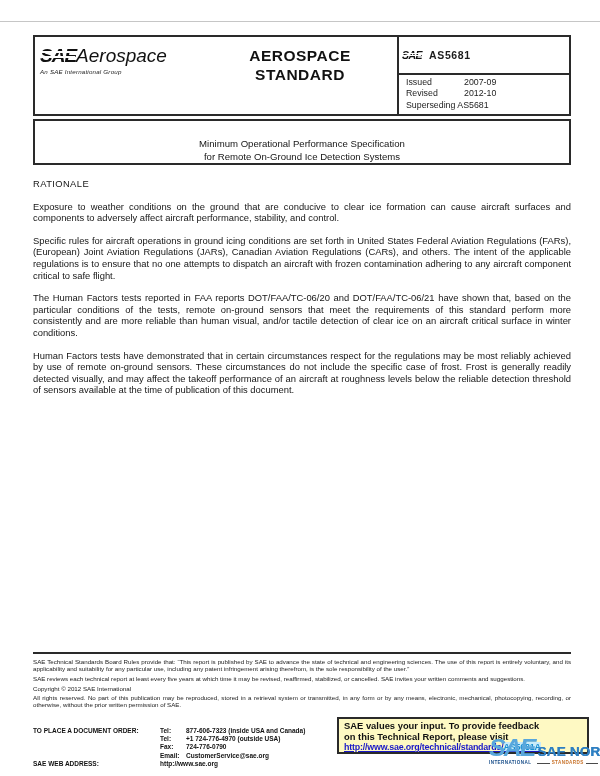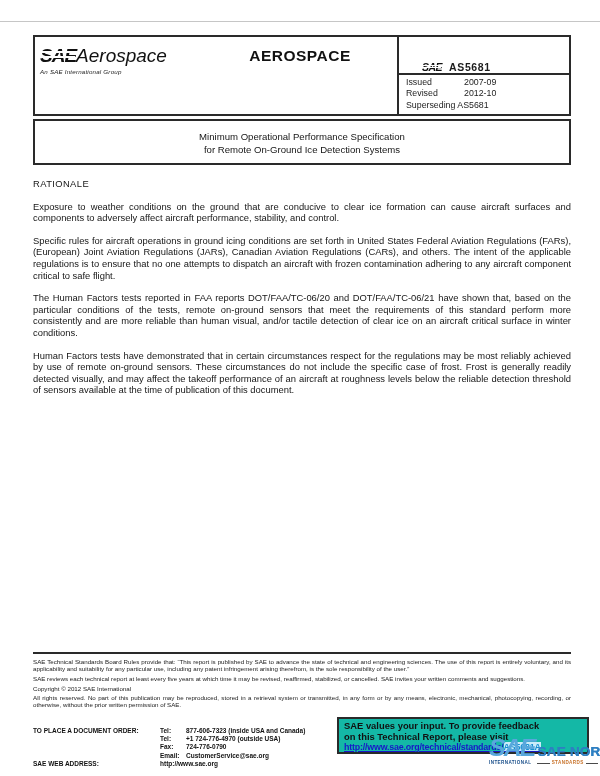--- a/index.html
+++ b/index.html
@@ -20,38 +20,38 @@
   .sae-word .bar.b1 { top:6px; } .sae-word .bar.b2 { top:11px; }
   .aero-word { display:inline-block; font-style:italic; font-size:19px; letter-spacing:0px; color:#111; }
   .logo-tagline { font-style:italic; font-size:6.2px; color:#222; margin-top:1px; letter-spacing:0.2px; }
 
   .doctype-cell { flex:1; text-align:center; padding-top:9px; font-weight:bold;
     font-size:15.5px; line-height:19px; letter-spacing:0.5px; color:#111; }
 
   .info-cell { width:172px; border-left:2px solid #2a2a2a; box-sizing:border-box;
     display:flex; flex-direction:column; }
   .info-top { height:38px; border-bottom:2px solid #2a2a2a; box-sizing:border-box; display:flex; }
-  .docnum-cell { flex:1; display:flex; align-items:flex-end; padding-left:23px; }
+  .docnum-cell { flex:1; display:flex; align-items:center; padding-left:3px; }
   .sae-small { position:relative; display:inline-block; font-weight:bold; font-style:italic;
     font-size:10.5px; letter-spacing:-0.5px; color:#111; margin-right:7px; }
   .sae-small .bar { position:absolute; left:0; right:1px; height:1px; background:#fff; transform:skewX(-18deg); }
   .sae-small .bar.b1 { top:3.5px; } .sae-small .bar.b2 { top:6px; }
   .doc-number { font-weight:bold; font-size:10.5px; letter-spacing:0.6px; }
   .rev-cell { width:62px; border-left:2px solid #2a2a2a; box-sizing:border-box;
     display:flex; align-items:center; justify-content:center; font-weight:bold; font-size:9.8px; }
   .info-bottom { flex:1; padding:2px 0 3px 7px; font-size:8.8px; line-height:11px;
     display:flex; flex-direction:column; }
   .date-row { display:flex; }
   .date-row .lbl { width:58px; }
   .superseding { margin-top:auto; }
 
   
   .title-box { position:absolute; left:33px; top:119px; width:538px; height:46px;
     border:2px solid #2a2a2a; box-sizing:border-box; text-align:center;
-    font-size:9.6px; line-height:13px; padding-top:9px; color:#161616; }
+    font-size:9.6px; line-height:13px; padding-top:16px; color:#161616; }
 
   
   .body-text { position:absolute; left:33px; top:172px; width:538px;
     font-size:9.4px; line-height:11.6px; color:#161616; }
   .center-heading { text-align:left; margin:6px 0 11px 0; letter-spacing:0.4px; }
   .body-text p { margin:0 0 11px 0; text-align:justify; }
 
   
   .footer-rule { position:absolute; left:33px; top:652px; width:538px; height:2px; background:#2a2a2a; }
   .legal { position:absolute; left:33px; top:658px; width:538px; font-size:6.2px;
@@ -62,21 +62,21 @@
   .order-block { position:absolute; left:33px; top:727px; width:300px;
     font-size:6.5px; line-height:8.2px; font-weight:bold; display:flex; color:#111; }
   .order-left { width:127px; display:flex; flex-direction:column; }
   .order-left .spacer { flex:1; }
   .order-right { flex:1; }
   .contact-row { display:flex; }
   .contact-row .k { width:26px; }
 
   .feedback-box { position:absolute; left:337px; top:717px; width:252px; height:37px;
     border:2px solid #2a2a2a; box-sizing:border-box; padding:2px 5px;
-    font-size:9.4px; font-weight:bold; line-height:10.6px; color:#111; background:#14b8a6; }
+    font-size:9.4px; font-weight:bold; line-height:10.6px; color:#111; background:#fef9c3; }
   .feedback-url { color:#1817c8; text-decoration:underline; font-size:8.9px; letter-spacing:-0.2px; cursor:pointer; }
   .feedback-url .hl { color:#1a8fd1; background:#c9ecfa; }
 
   
   .watermark { position:absolute; left:489px; top:736px; width:111px; line-height:1; }
   .wm-row { display:flex; align-items:flex-end; }
   .wm-sae { font-style:italic; font-weight:bold; font-size:25px; letter-spacing:-2px;
     color:#58a7dc; transform:scaleY(0.92); }
   .wm-name { font-weight:bold; font-size:13.5px; color:#2e7fc2; letter-spacing:0.2px;
     margin-left:3px; margin-bottom:3px; white-space:nowrap;
@@ -95,20 +95,21 @@
 
   <div class="header-box">
     <div class="logo-cell">
       <div class="logo-line">
         <span class="sae-word"><span>SAE</span><span class="bar b1"></span><span class="bar b2"></span></span><span class="aero-word">Aerospace</span>
       </div>
       <div class="logo-tagline">An SAE International Group</div>
     </div>
     <div class="doctype-cell">
       <div>AEROSPACE</div>
+      <div>STANDARD</div>
     </div>
     <div class="info-cell">
       <div class="info-top">
         <div class="docnum-cell">
           <span class="sae-small"><span>SAE</span><span class="bar b1"></span><span class="bar b2"></span></span>
           <span class="doc-number">AS5681</span>
         </div>
       </div>
       <div class="info-bottom">
         <div class="date-row">

